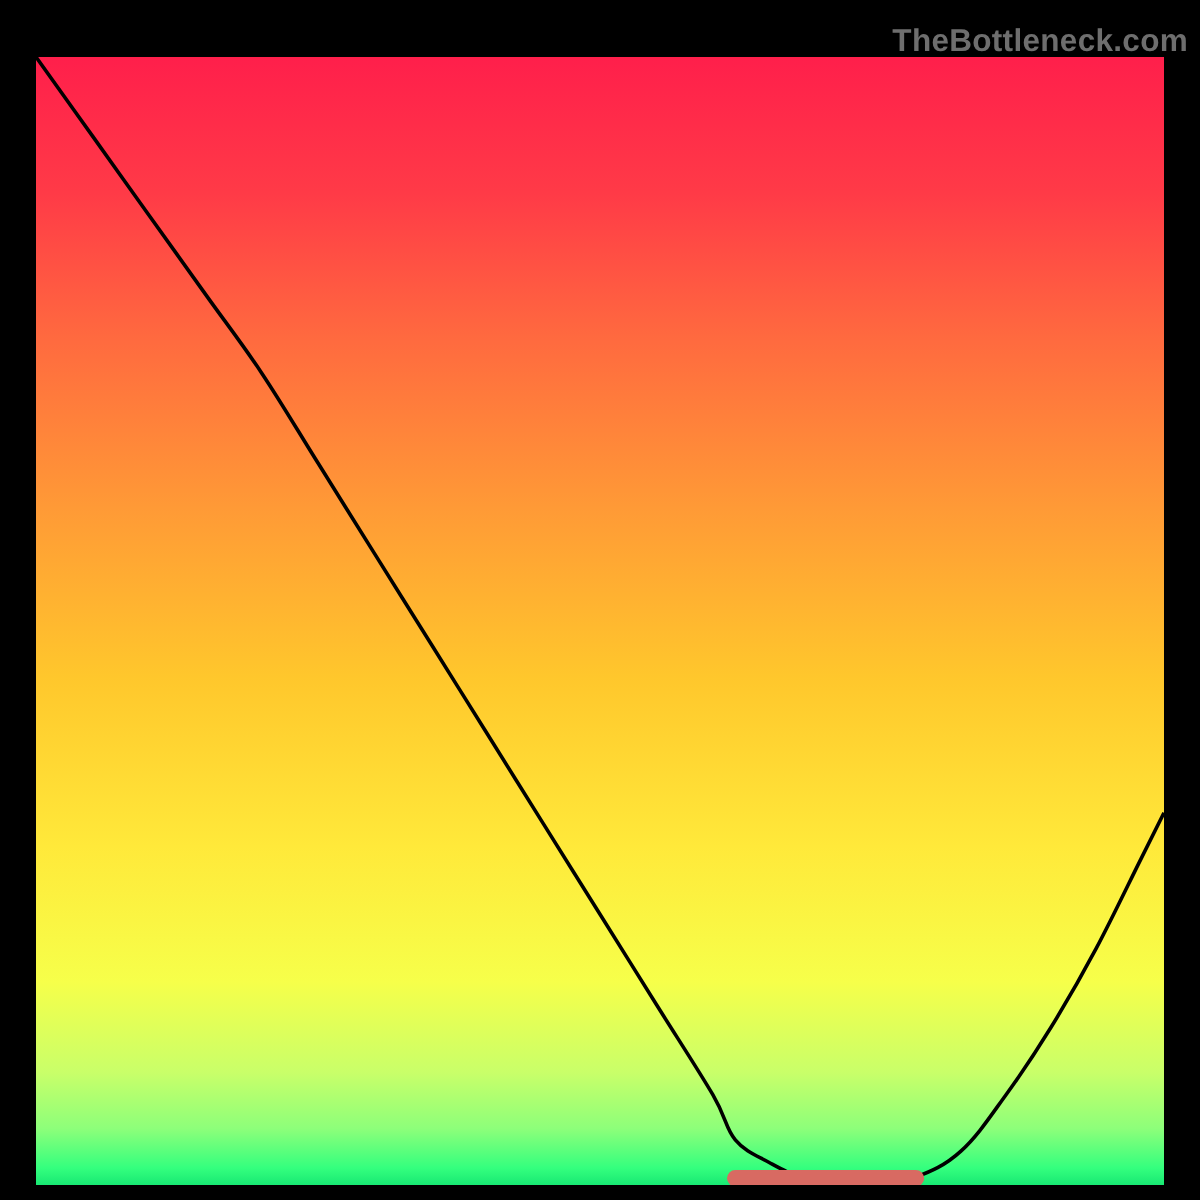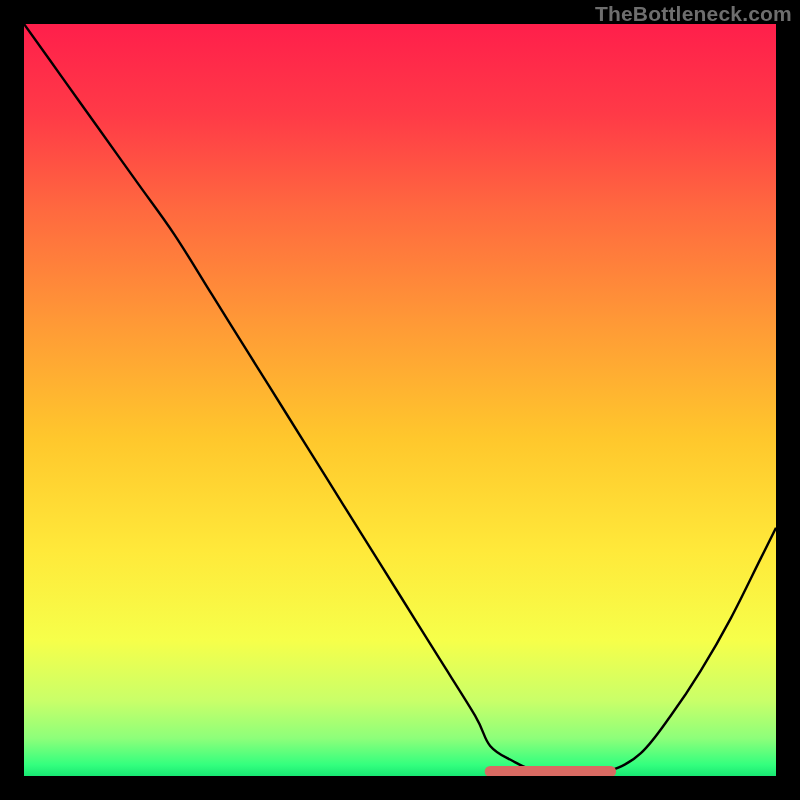--- a/index.html
+++ b/index.html
@@ -6,21 +6,21 @@
     margin: 0;
     padding: 0;
     width: 800px;
     height: 800px;
     background: #000;
     overflow: hidden;
   }
   .frame {
     position: absolute;
     left: 0;
-    top: 0;
+    top: 14px;
     width: 800px;
     height: 720px;
     background: #000;
   }
   .plot {
     position: absolute;
     left: 24px;
     top: 24px;
     width: 752px;
     height: 752px;

